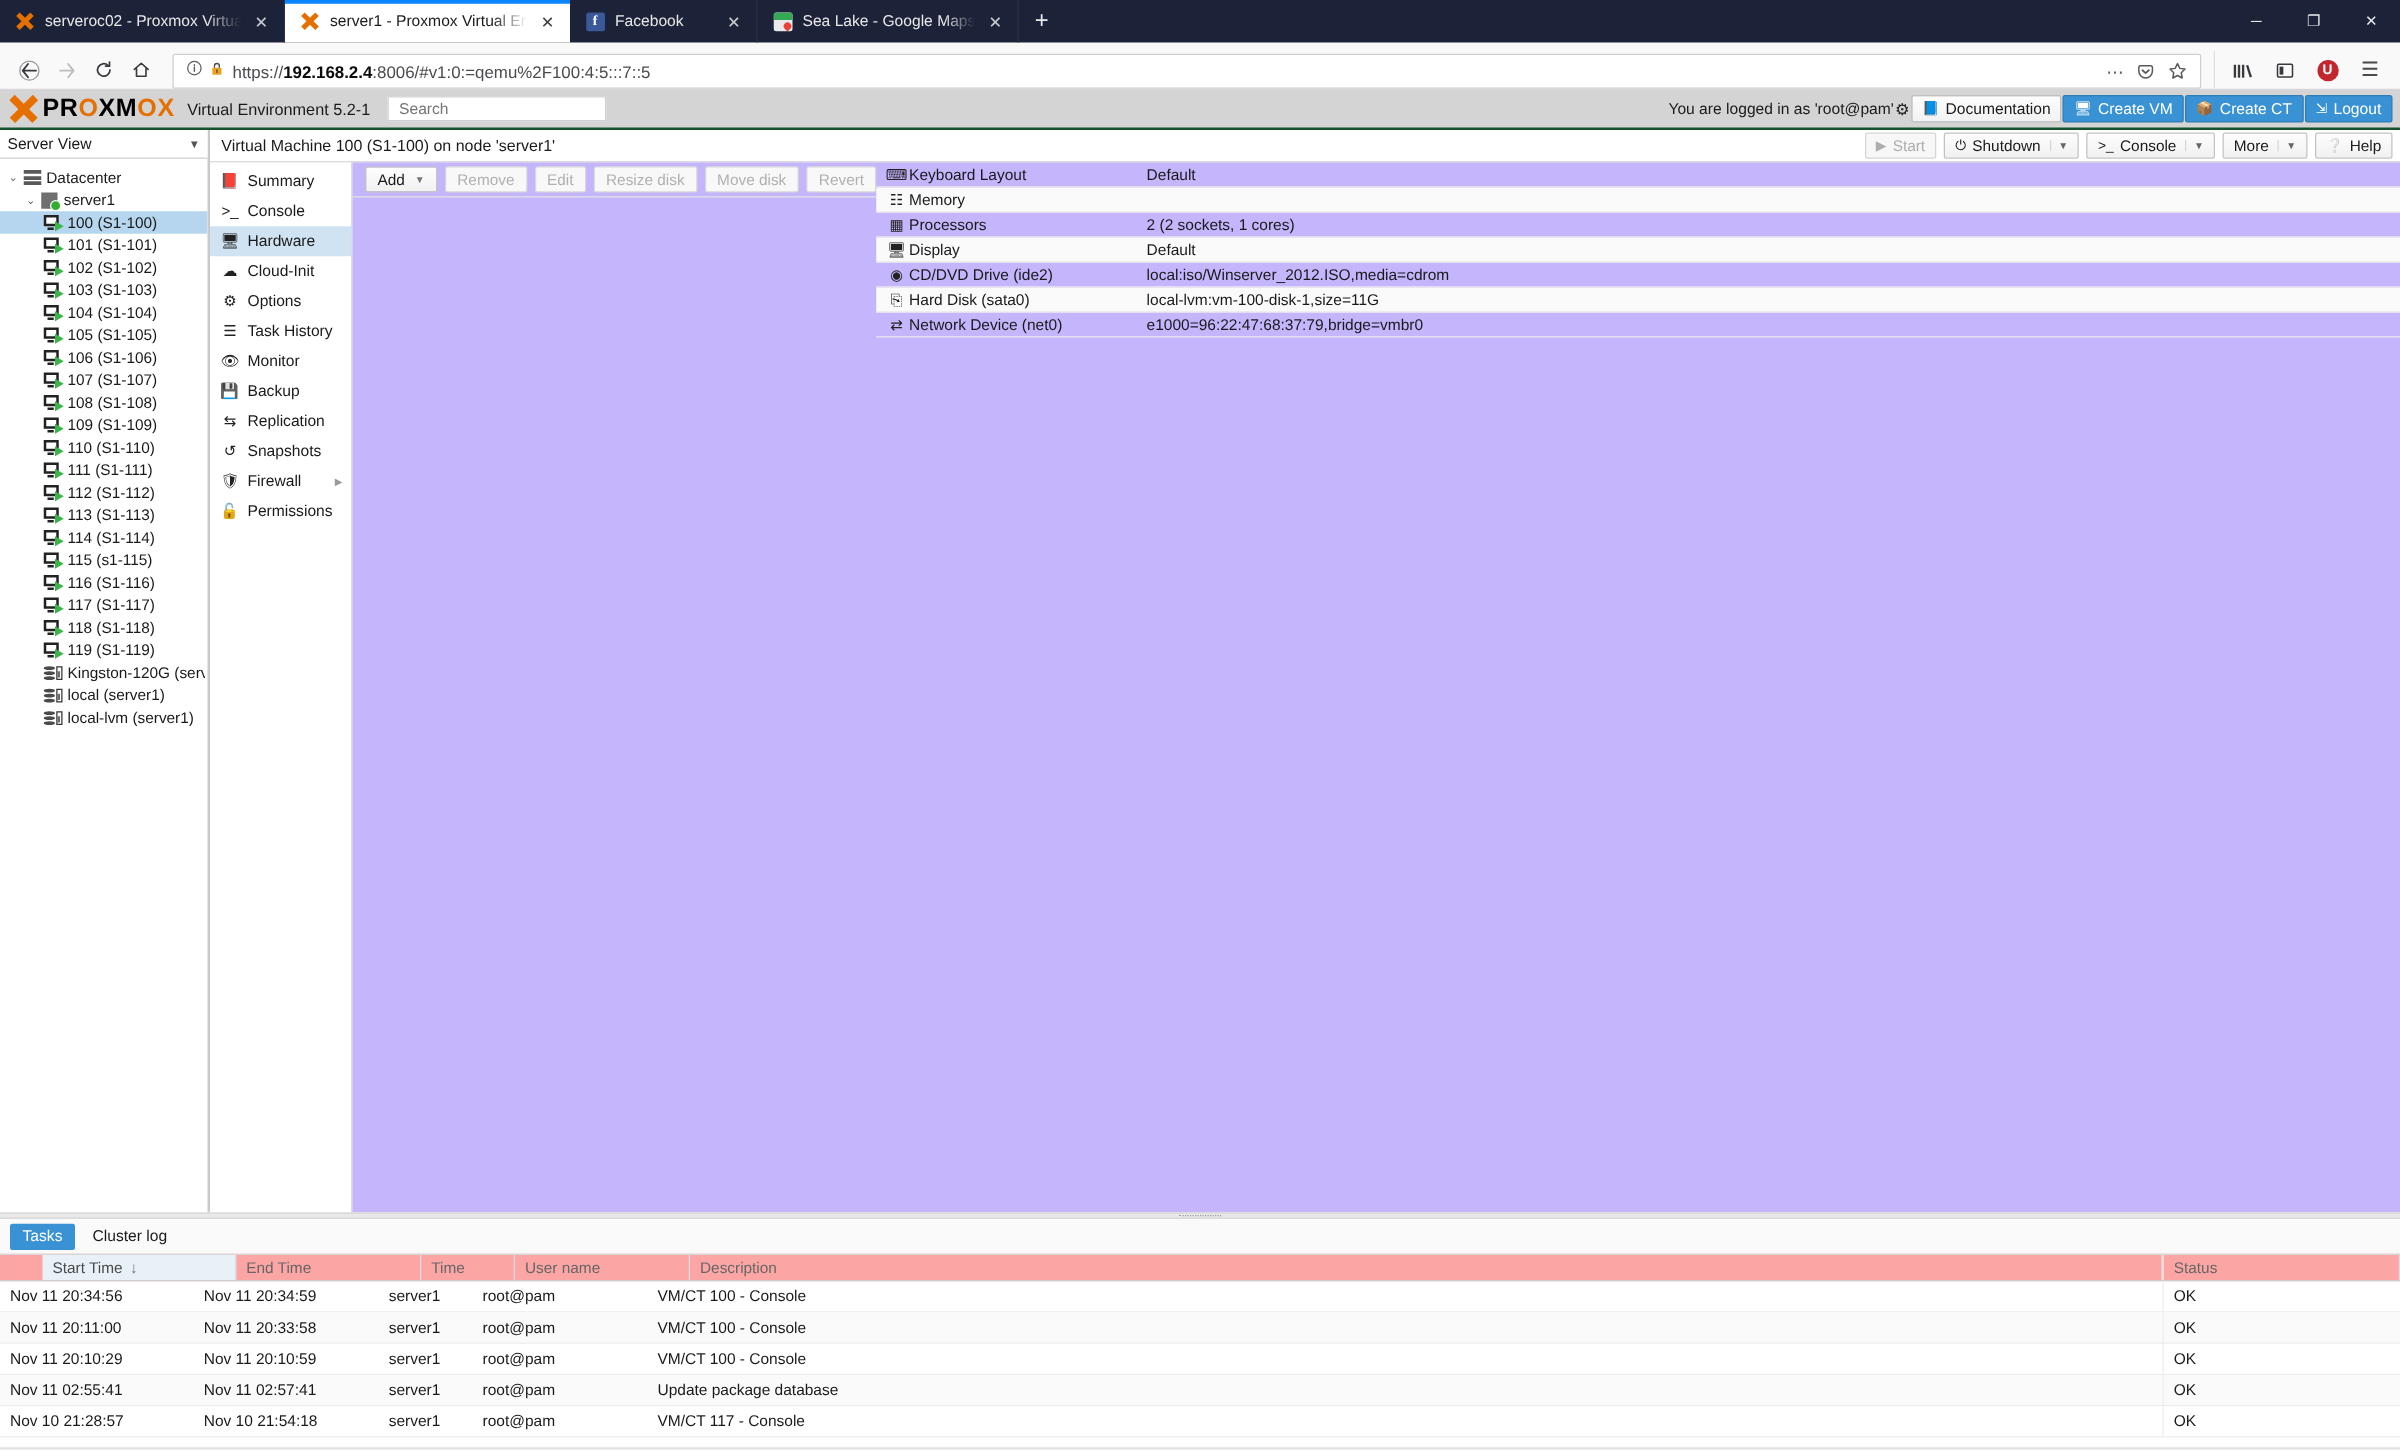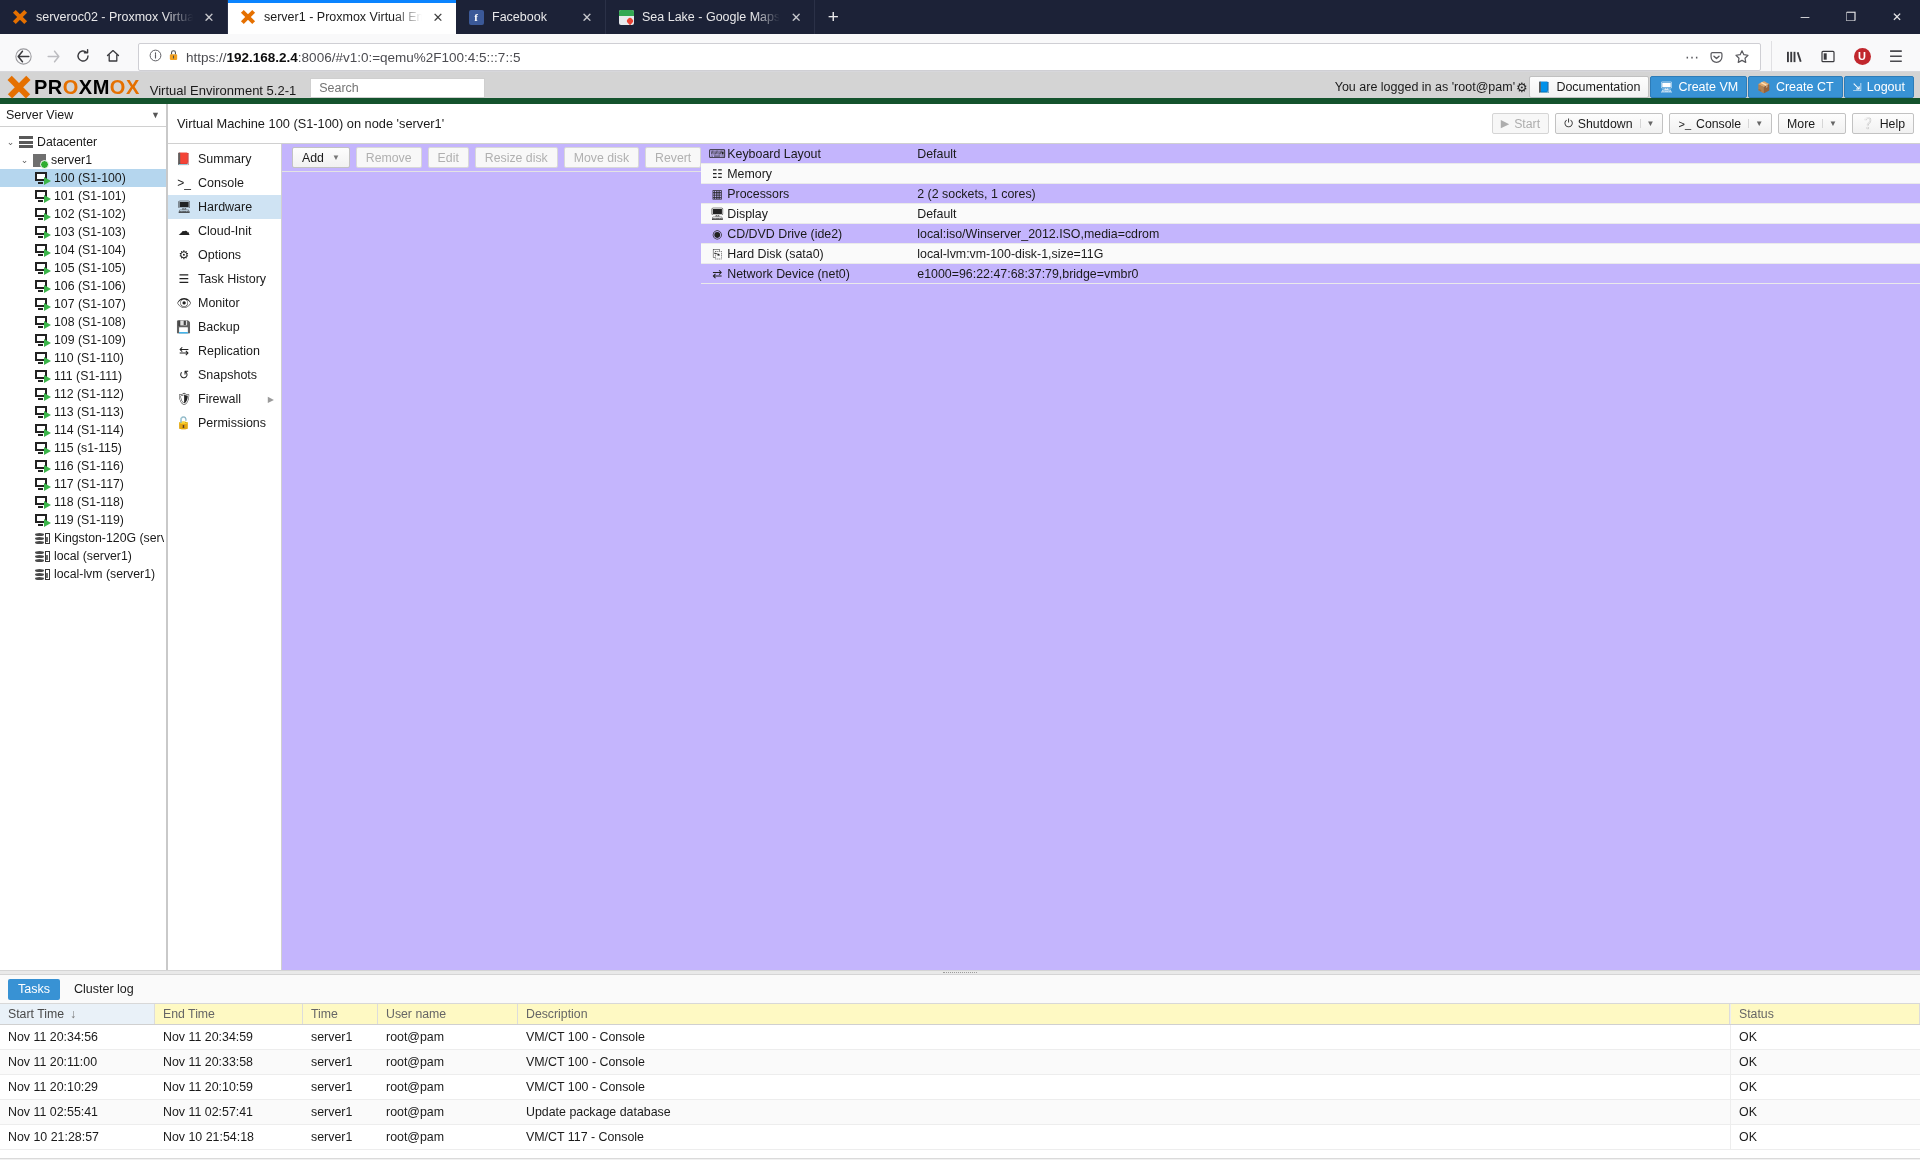--- a/index.html
+++ b/index.html
@@ -119,23 +119,23 @@
   .url-text b { color: #0c0c0d; font-weight: 700; }
   .url-icons { display: flex; align-items: center; gap: 10px; padding-right: 4px; }
   .url-icons > span { color: #5a5a5f; font-size: 14px; cursor: pointer; display:flex; align-items:center; }
   .navbar-right { display: flex; align-items: center; gap: 2px; padding-left: 6px; border-left: 1px solid #e0e0e3; margin-left: 4px;}
   .navbar-right .navbtn { width: 32px; }
 
   
   .pmx-header {
     height: 32px;
     background: #d4d4d4;
-    border-bottom: 6px solid #14532d;
-    display: flex;
-    align-items: flex-end;
+    border-bottom: 2px solid #14532d;
+    display: flex;
+    align-items: center;
     padding: 0 6px 0 8px;
   }
   .pmx-logo {
     display: flex;
     align-items: center;
     gap: 4px;
     font-size: 20px;
     font-weight: 700;
     letter-spacing: 0.5px;
     color: #000;
@@ -298,21 +298,21 @@
   .ic-store .bar::after{ content:""; position:absolute; left:0.5px; bottom:0.5px; right:0.5px; height:55%; background:#6d6d6d;}
 
   
   .content {
     flex: 1 1 auto;
     display: flex;
     flex-direction: column;
     min-width: 0;
   }
   .content-title {
-    height: 40px;
+    height: 26px;
     display: flex;
     align-items: center;
     padding: 0 6px 0 9px;
     font-size: 12.8px;
     color: #1a1a1a;
     border-bottom: 1px solid #d0d0d0;
     background: #fff;
     gap: 36px;
   }
   .title-actions {
@@ -459,25 +459,26 @@
     padding: 0 10px;
     font-size: 12.5px;
     color: #1a1a1a;
     border-radius: 2px;
     cursor: pointer;
   }
   .log-tab.sel { background: #3892d4; color: #fff; }
   .log-head {
     display: flex;
     height: 22px;
-    background: #fef9c3;
+    background: #fca5a5;
     border-top: 1px solid #d8d8d8;
     border-bottom: 1px solid #d0d0d0;
     font-size: 12.3px;
     color: #666;
+    padding-left: 34px;
   }
   .log-head > div {
     display: flex; align-items: center;
     padding: 0 8px;
     border-right: 1px solid #dcdcdc;
   }
   .log-head > div.sorted { background: #e9f1f8; color: #4a4a4a; }
   .log-row {
     display: flex;
     height: 25px;

